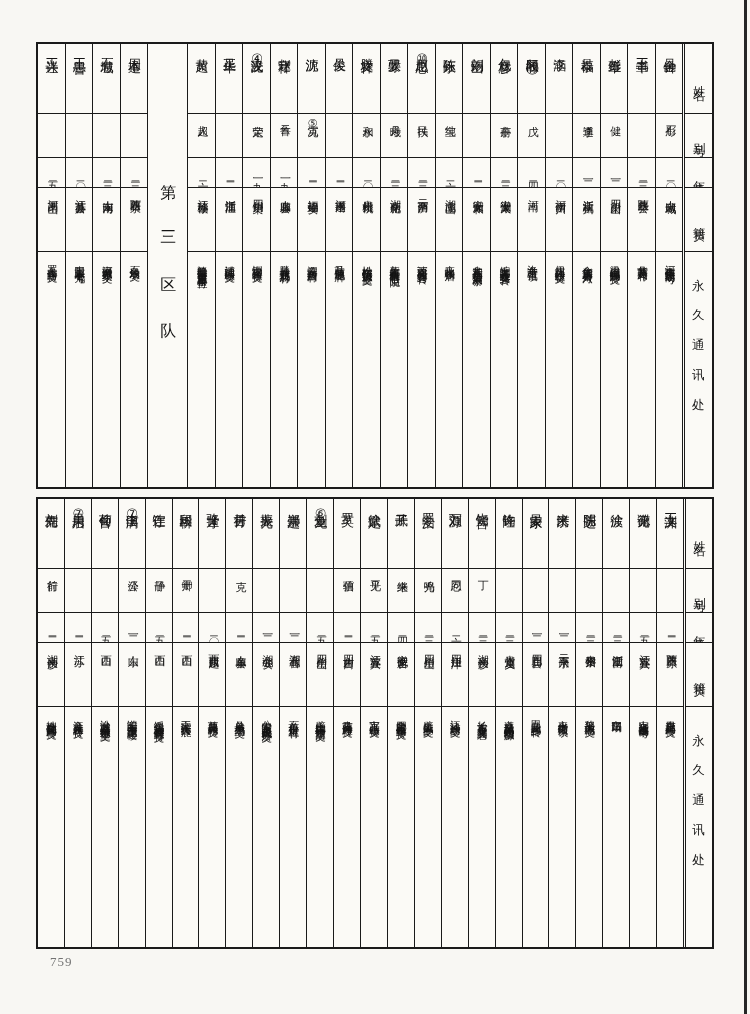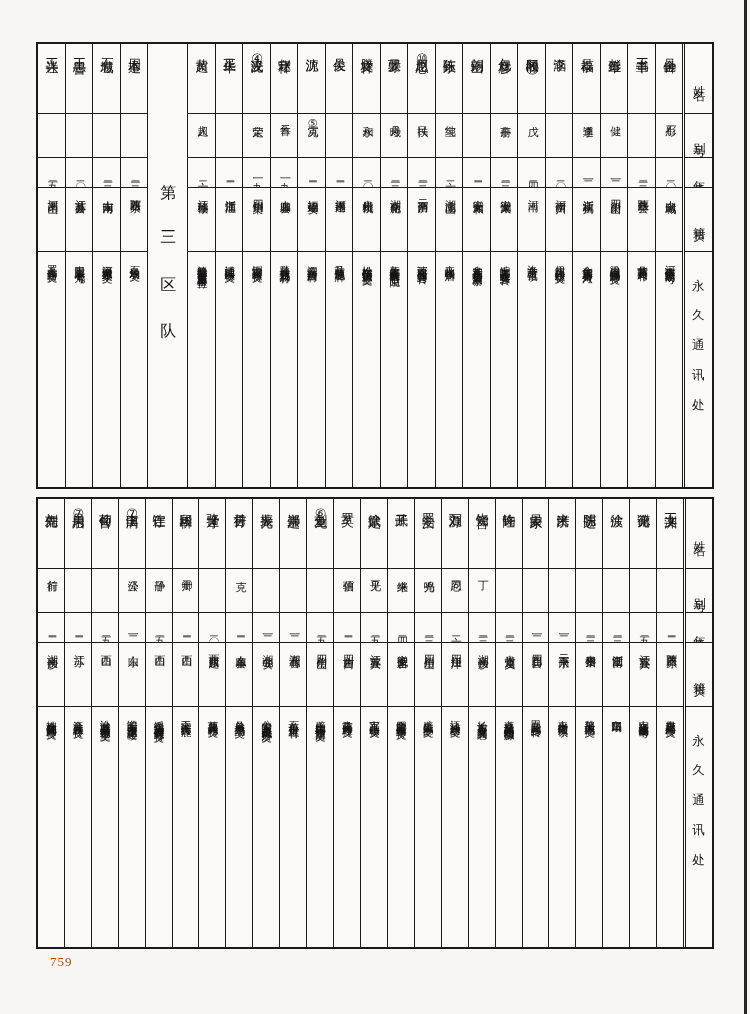--- a/index.html
+++ b/index.html
@@ -65,21 +65,21 @@
   .divider-col{
     flex:0 0 40px;
     writing-mode:vertical-rl;text-orientation:upright;
     display:flex;justify-content:flex-start;align-items:center;
     padding-top:128px;box-sizing:border-box;
     font-size:16px;letter-spacing:46px;color:#141414;
     border-left:1px solid #1a1a1a;
   }
   .page-num{
     position:absolute;left:50px;bottom:44px;
-    font-family:"Liberation Serif",serif;font-size:13px;color:#c2410c;
+    font-family:"Liberation Serif",serif;font-size:13px;color:#737373;
     letter-spacing:1px;
   }
 </style>
 </head>
 <body>
 
 <div class="page">
   <div class="table" id="table-top">
       <div class="col header-col">
         <div class="cell c-name">姓名</div>

